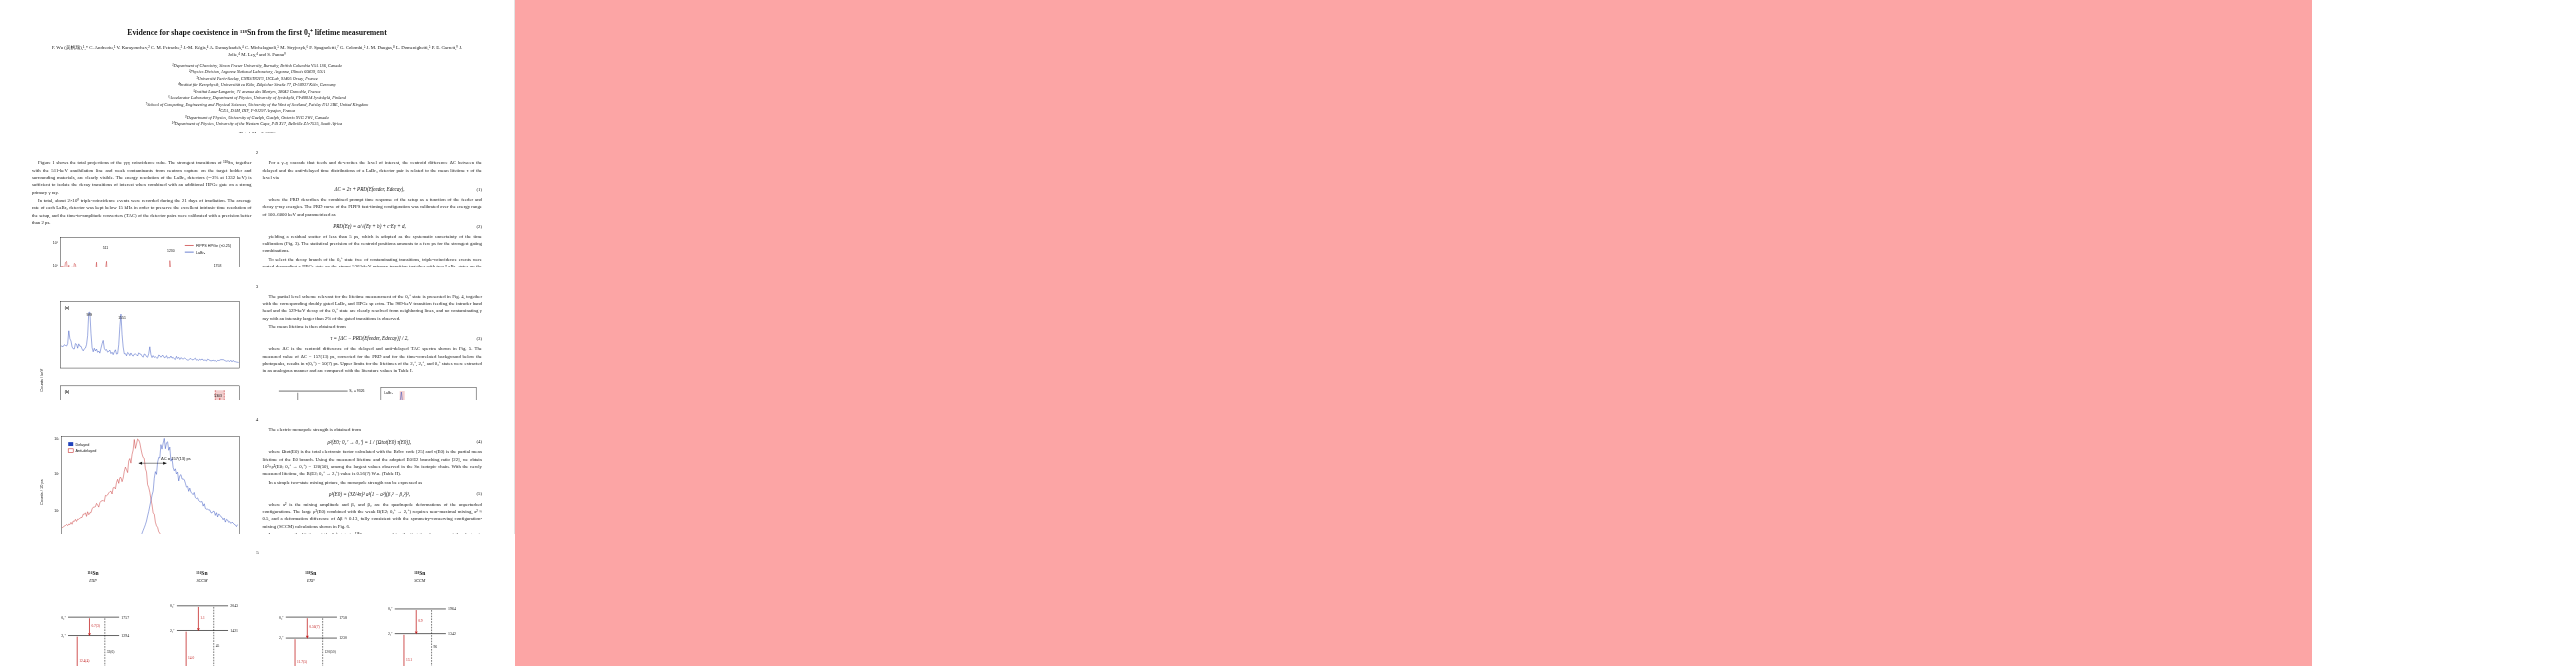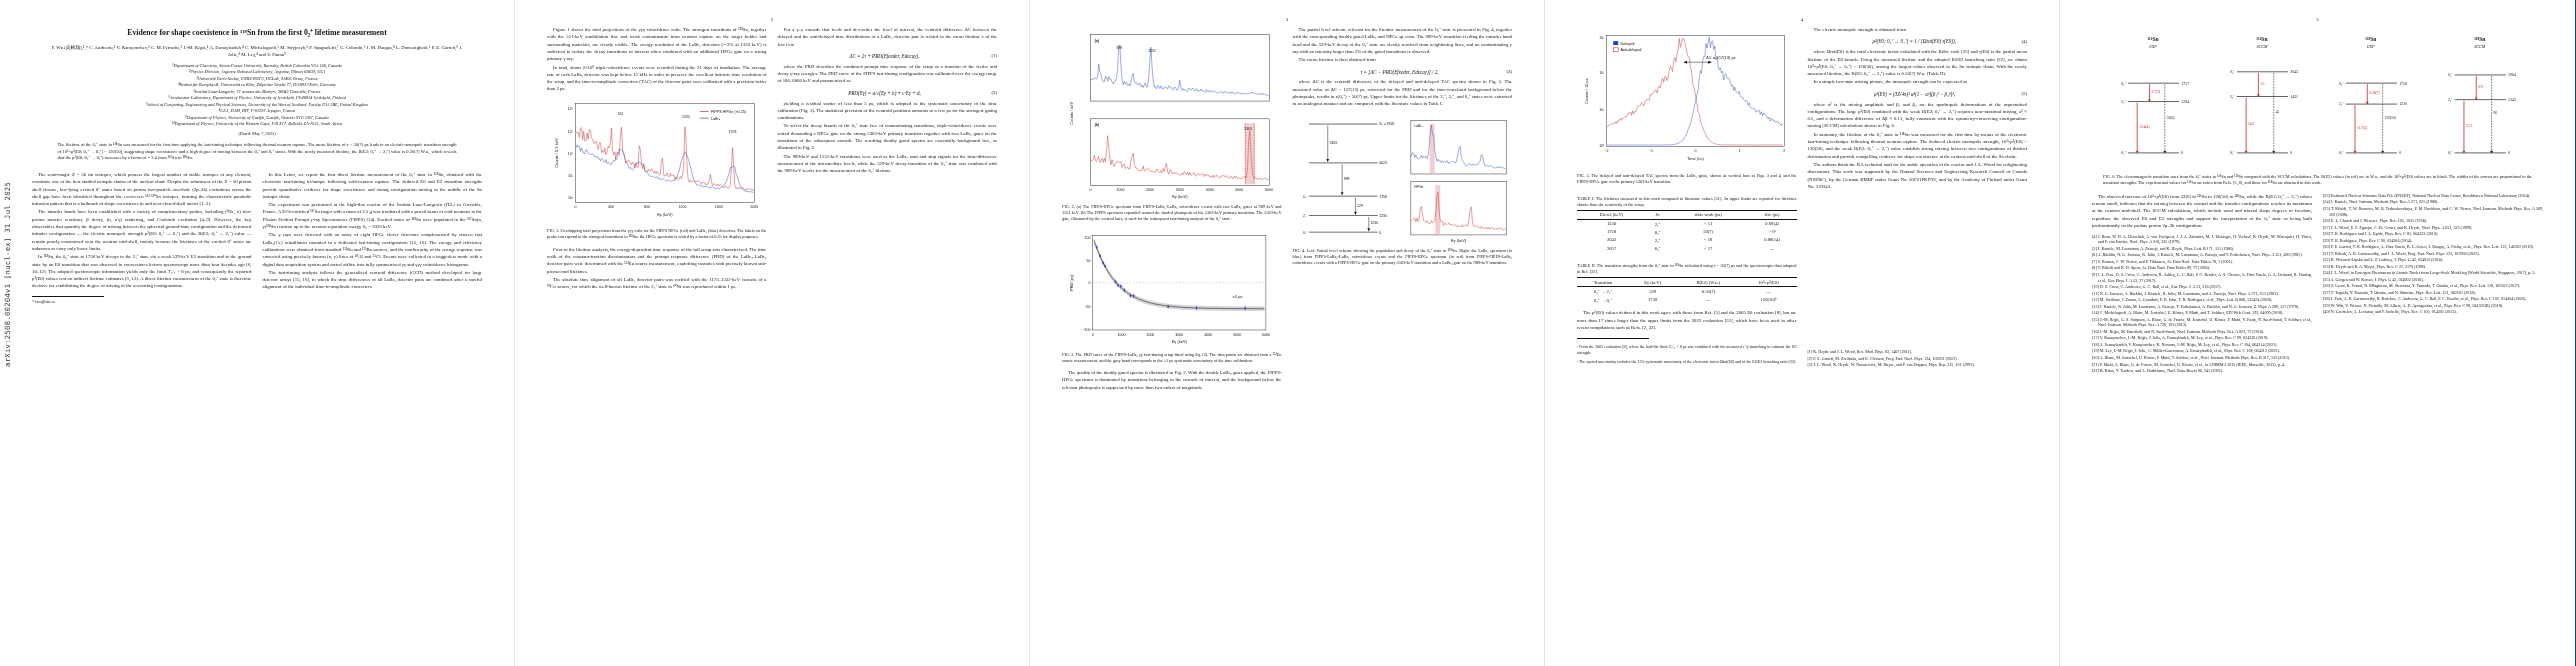--- a/index.html
+++ b/index.html
@@ -1,16 +1,16 @@
 <!DOCTYPE html>
 <html style="font-size:9px"><head>
 <meta charset="utf-8">
 <style>
   html,body{margin:0;padding:0;background:#fff;}
-  .spread{display:flex;width:2576px;height:667px;font-family:"Liberation Serif",serif;color:#141414;background:#0c4a6e;}
+  .spread{display:flex;width:2312px;height:667px;font-family:"Liberation Serif",serif;color:#141414;background:#fca5a5;flex-direction:column;}
   .page{width:515px;height:667px;box-sizing:border-box;padding:16.7px 32px 13.3px;position:relative;background:#fff;border-right:0.6px solid #e4e4e4;overflow:hidden;}
   .page:last-child{border-right:none;}
   .pagenum{text-align:center;font-size:5px;margin-bottom:4.4px;}
   .arxiv{position:absolute;left:3.3px;top:367px;transform:rotate(-90deg);transform-origin:0 0;white-space:nowrap;font-size:7.2px;font-family:"DejaVu Sans Mono",monospace;color:#333;letter-spacing:0.3px;}
   .title{text-align:center;font-weight:bold;font-size:7.8px;margin:11px 28px 5.6px;line-height:1.35;}
   .authors{text-align:center;font-size:4.8px;margin:0 14.5px 4.4px;line-height:1.55;}
   .affil{text-align:center;font-style:italic;font-size:4.3px;line-height:1.5;}
   .dated{text-align:center;font-size:4.3px;margin-top:3.9px;}
   .abstract{font-size:4.5px;line-height:1.45;text-align:justify;margin:6.1px 25.6px 9px;}
   .cols{display:flex;gap:11px;flex:1;}

